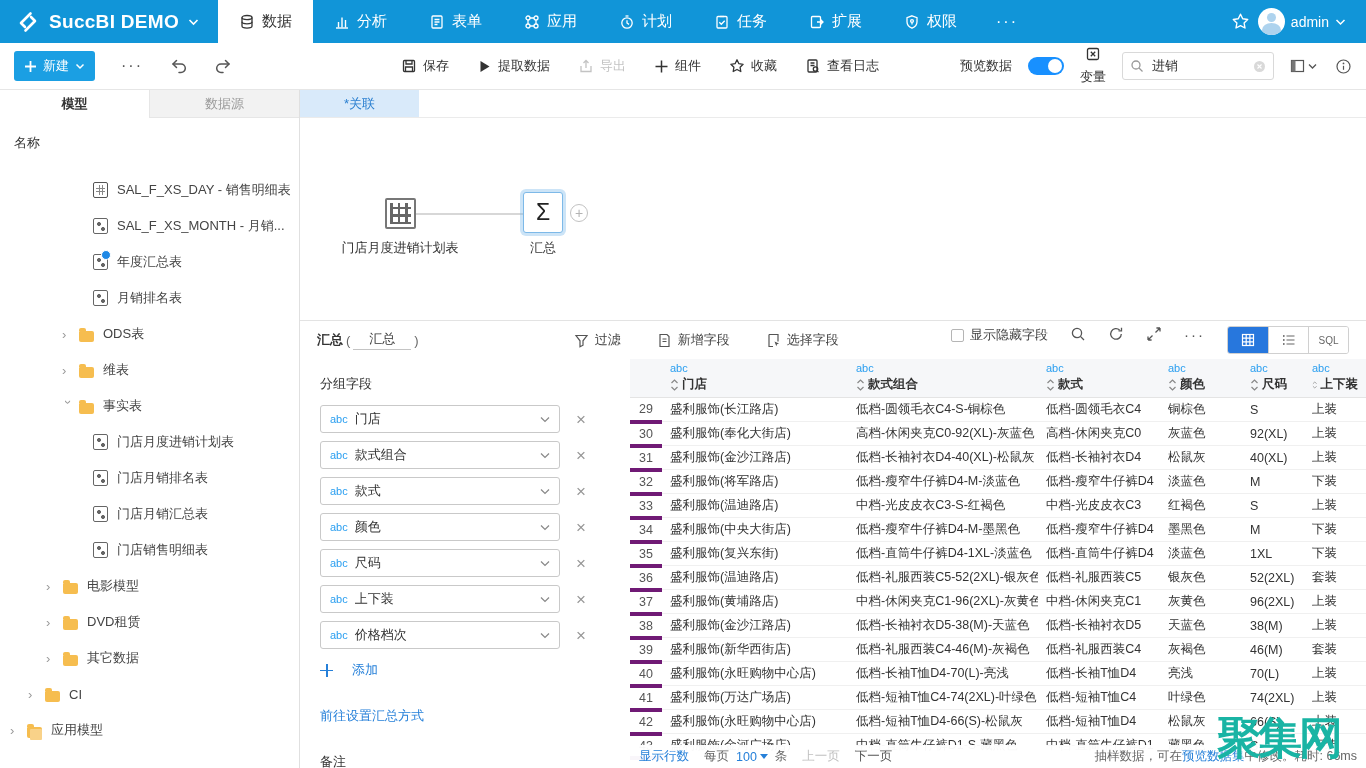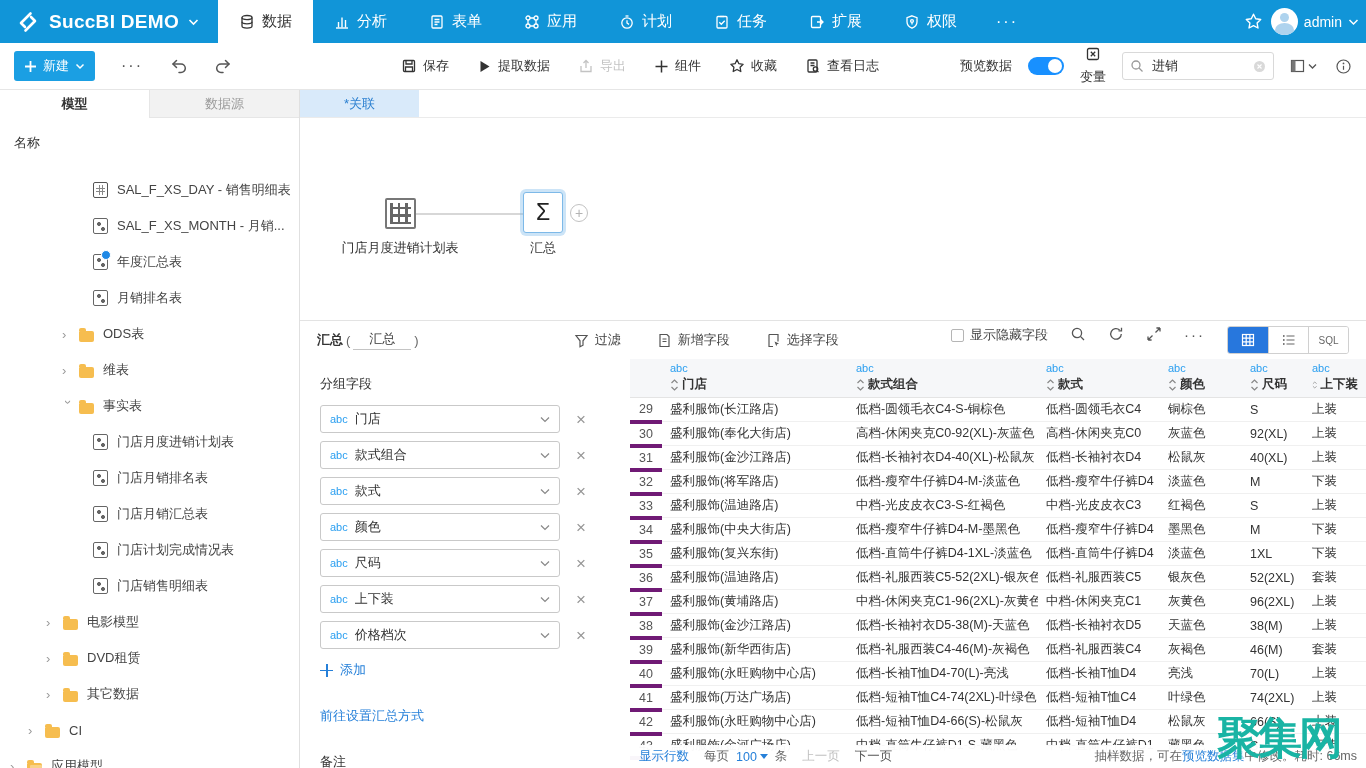--- a/index.html
+++ b/index.html
@@ -11,21 +11,21 @@
   }
   svg { display:block; }
 
   
   .nav { position:absolute; top:0; left:0; right:0; height:43px; background:#1195d8; display:flex; align-items:stretch; color:#fff; }
   .brand { display:flex; align-items:center; gap:9px; padding:0 16px; width:218px; flex:none; cursor:pointer; }
   .brand-name { font-size:19px; font-weight:bold; letter-spacing:.3px; }
   .nav-item { display:flex; align-items:center; gap:7px; padding:0 21px; font-size:15px; cursor:pointer; }
   .nav-item.active { background:#fff; color:#333; }
   .nav-more { display:flex; align-items:center; padding:0 18px; font-size:16px; letter-spacing:2px; }
-  .nav-right { margin-left:auto; display:flex; align-items:center; gap:8px; padding-right:7px; }
+  .nav-right { margin-left:auto; display:flex; align-items:center; gap:8px; padding-right:20px; }
   .avatar { width:27px; height:27px; border-radius:50%; background:#fff; position:relative; overflow:hidden; }
   .avatar::before { content:""; position:absolute; top:5px; left:9px; width:9px; height:9px; border-radius:50%; background:#aed3ee; }
   .avatar::after  { content:""; position:absolute; top:15px; left:4px; width:19px; height:14px; border-radius:50%; background:#aed3ee; }
   .user-box { display:flex; align-items:center; gap:6px; font-size:14px; cursor:pointer; }
 
   
   .toolbar { position:absolute; top:43px; left:0; right:0; height:47px; border-bottom:1px solid #e6e6e6; display:flex; align-items:center; padding:0 14px; background:#fff; }
   .btn-new { background:#1b9fe3; color:#fff; border-radius:3px; height:30px; padding:0 10px; display:flex; align-items:center; gap:6px; cursor:pointer; flex:none; }
   .tb-icon-btn { color:#555; margin-left:26px; cursor:pointer; display:flex; align-items:center; }
   .tb-group-mid { display:flex; align-items:center; margin-left:168px; }
@@ -107,21 +107,21 @@
 
   .panel-body { position:absolute; top:38px; bottom:0; left:0; right:0; display:flex; }
   .config { width:330px; flex:none; padding:12px 0 0 20px; overflow:hidden; }
   .group-label { margin:4px 0 12px; color:#333; }
   .field-row { display:flex; align-items:center; margin-bottom:8px; }
   .dropdown { width:240px; height:28px; border:1px solid #c9c9c9; border-radius:3px; display:flex; align-items:center; padding:0 9px; gap:7px; background:#fff; cursor:pointer; }
   .abc { color:#2b9ff0; font-size:11px; }
   .dd-label { color:#333; }
   .dd-caret { margin-left:auto; color:#888; }
   .x-btn { margin-left:16px; color:#979797; font-size:17px; cursor:pointer; line-height:1; }
-  .add-link { color:#2680d9; margin-top:12px; display:flex; align-items:center; gap:7px; cursor:pointer; width:70px; }
+  .add-link { color:#2680d9; margin-top:12px; display:flex; align-items:center; gap:19px; cursor:pointer; width:70px; }
   .plus-ic { position:relative; width:13px; height:13px; }
   .plus-ic::before { content:""; position:absolute; left:0; top:6px; width:13px; height:1.8px; background:#2680d9; }
   .plus-ic::after { content:""; position:absolute; left:6px; top:0; width:1.8px; height:13px; background:#2680d9; }
   .goto-link { color:#2680d9; margin-top:28px; cursor:pointer; }
   .note-label { margin-top:28px; color:#333; }
 
   
   .datatable { flex:1; position:relative; overflow:hidden; }
   table { border-collapse:collapse; width:100%; table-layout:fixed; font-size:12.5px; }
   thead th { background:#f6f7f9; text-align:left; padding:3px 8px 4px; border-bottom:1px solid #e4e4e4; font-weight:normal; vertical-align:top; cursor:pointer; }
@@ -410,25 +410,20 @@
         <span class="ticon"></span>
         <span class="tree-label">门店月销排名表</span>
       </div>
 
       <div class="tree-row ind-4 ic-model chev-none">
         <span class="chev">›</span>
         <span class="ticon"></span>
         <span class="tree-label">门店月销汇总表</span>
       </div>
 
-      <div class="tree-row ind-4 ic-model chev-none">
-        <span class="chev">›</span>
-        <span class="ticon"></span>
-        <span class="tree-label">门店计划完成情况表</span>
-      </div>
 
       <div class="tree-row ind-4 ic-model chev-none">
         <span class="chev">›</span>
         <span class="ticon"></span>
         <span class="tree-label">门店销售明细表</span>
       </div>
 
       <div class="tree-row ind-2 ic-folder chev-closed">
         <span class="chev">›</span>
         <span class="ticon"></span>

